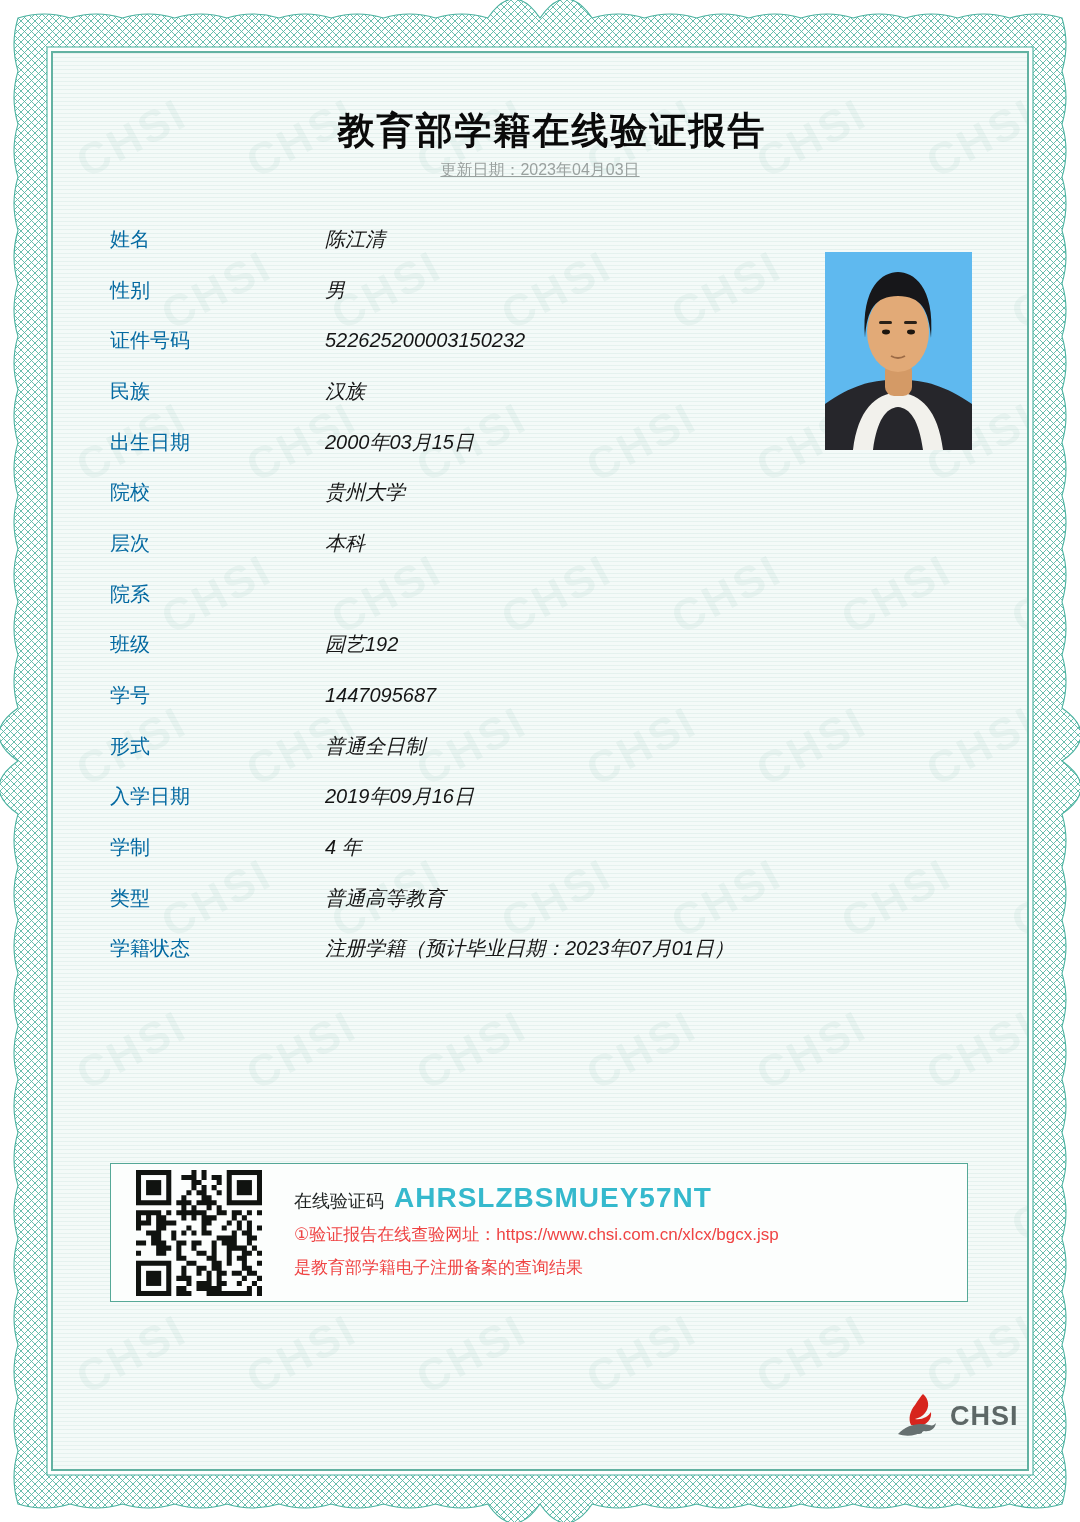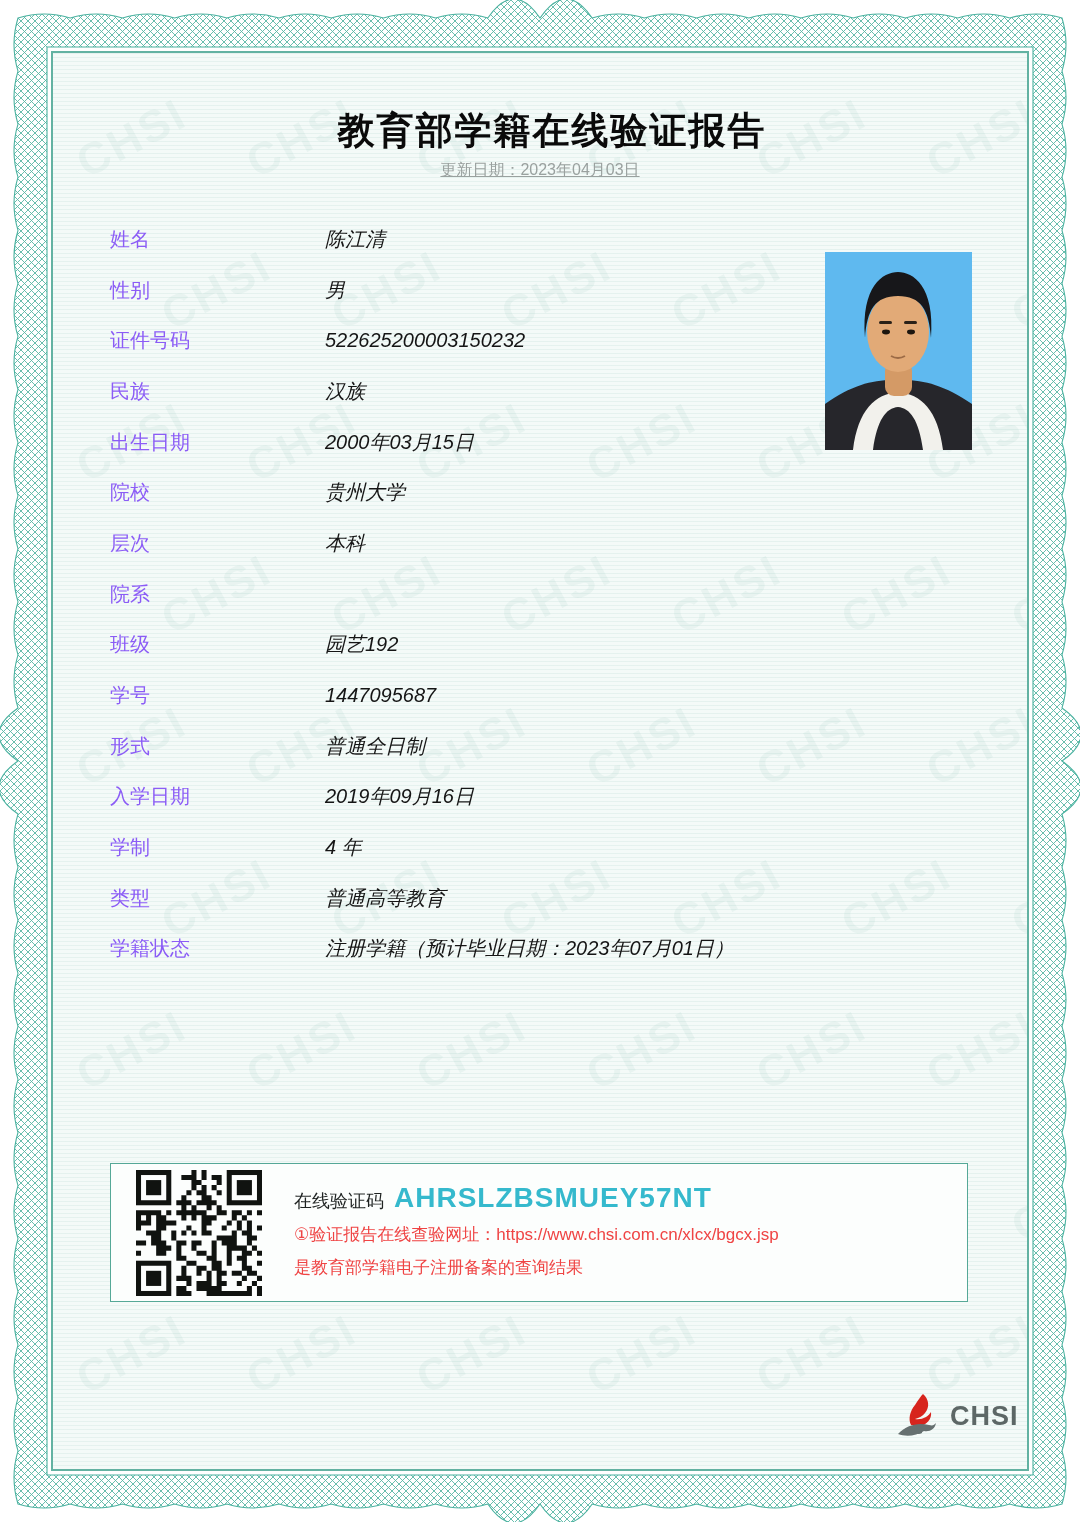--- a/index.html
+++ b/index.html
@@ -12,21 +12,21 @@
          background-image:repeating-linear-gradient(180deg, rgba(95,168,155,0.10) 0px, rgba(95,168,155,0.10) 1px, transparent 1px, transparent 4px);}
   .watermarks{position:absolute;inset:0;overflow:hidden;pointer-events:none;}
   .watermarks span{position:absolute;font-size:44px;font-weight:700;letter-spacing:3px;
                    color:rgba(125,185,172,0.10);transform:rotate(-28deg);}
   .title{position:absolute;top:94px;left:0;width:100%;text-align:center;margin:12px;
          font-size:37px;font-weight:700;color:#0a0a0a;letter-spacing:2px;}
   .update{position:absolute;top:160px;left:0;width:100%;text-align:center;
           font-size:16px;color:#9aa19f;text-decoration:underline;}
   .fields{position:absolute;left:110px;top:214px;width:700px;}
   .frow{height:50.7px;display:flex;align-items:center;}
-  .flabel{width:215px;flex:0 0 215px;font-size:20px;color:#8b5cf6;}
+  .flabel{width:215px;flex:0 0 215px;font-size:20px;color:#0369a1;}
   .fvalue{font-size:20px;color:#151515;white-space:nowrap;font-style:italic;}
   .photo{position:absolute;left:825px;top:252px;width:147px;height:198px;overflow:hidden;}
   .qrpanel{position:absolute;left:110px;top:1163px;width:858px;height:139px;box-sizing:border-box;
            background:#fcfefd;border:1px solid #55a897;display:flex;align-items:center;}
   #qr-svg{margin-left:25px;flex:0 0 auto;}
   .vtext{margin-left:32px;}
   .vline1{display:flex;align-items:baseline;margin-bottom:4px;}
   .vlabel{font-size:18px;color:#1f2322;}
   .vcode{font-size:28px;font-weight:700;color:#35b9cd;margin-left:10px;letter-spacing:1px;}
   .vline{font-size:17px;color:#ef4444;line-height:33px;}

